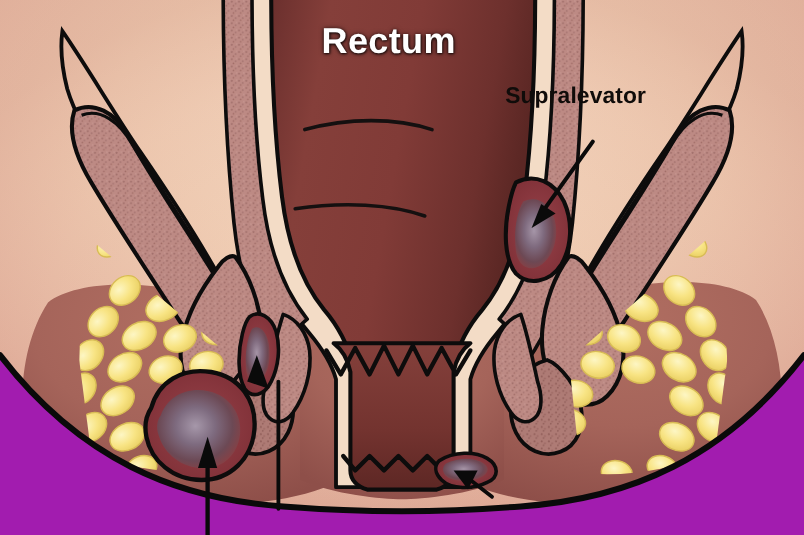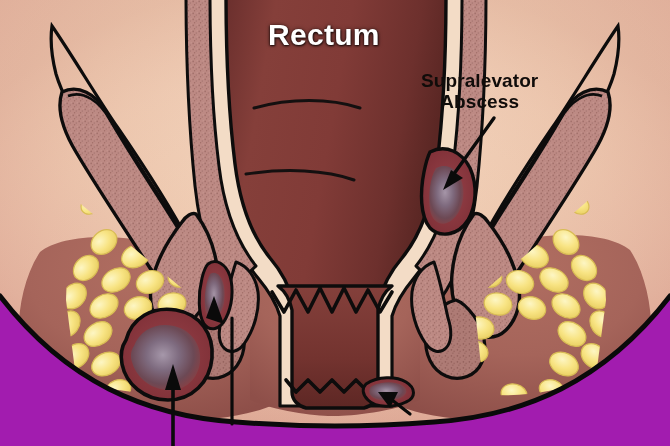--- a/index.html
+++ b/index.html
@@ -24,21 +24,21 @@
     text-shadow:
       0 0 4px rgba(0,0,0,.55),
       1px 1px 2px rgba(0,0,0,.65),
       -1px 1px 2px rgba(0,0,0,.35);
     letter-spacing:.3px;
   }
   #supralevator-label{
     left:421px; top:70px;
     font-size:19px;
     color:#100c0a;
-    text-align:center;
+    text-align:right;
     letter-spacing:.1px;
   }
 </style>
 </head>
 <body>
 
 <div id="stage">
 
   <svg id="svgroot" viewBox="0 0 670 446" xmlns="http://www.w3.org/2000/svg">
     <defs>
@@ -326,15 +326,15 @@
       <line x1="410" y1="414" x2="392" y2="400" stroke="#0a0a0a" stroke-width="3.2" stroke-linecap="round"></line>
       <polygon points="378,392 398,392 390,408" fill="#0a0a0a"></polygon>
     </g>
 
     <path d="M0,296 C66,382 146,416 236,422 C274,425 318,426 335,426
              C352,426 396,425 434,422 C524,416 604,382 670,296" fill="none" stroke="#0a0a0a" stroke-width="5" stroke-linecap="round"></path>
   </svg>
 
   <div class="label-text" id="rectum-label">Rectum</div>
 
-  <div class="label-text" id="supralevator-label"><span>Supralevator</span><br><span>Abscess</span></div>
+  <div class="label-text" id="supralevator-label"><span>Supralevator</span><br></div>
 
 </div>
 
 </body></html>

